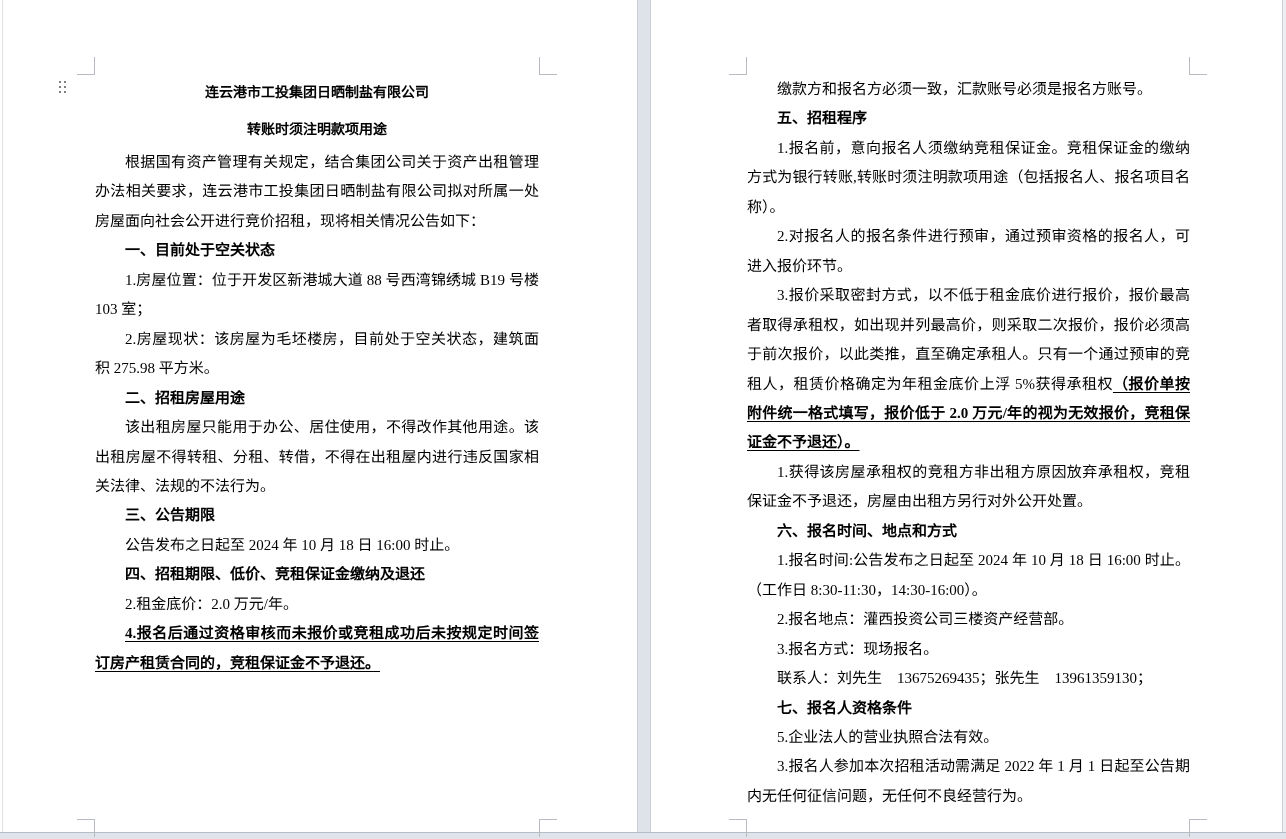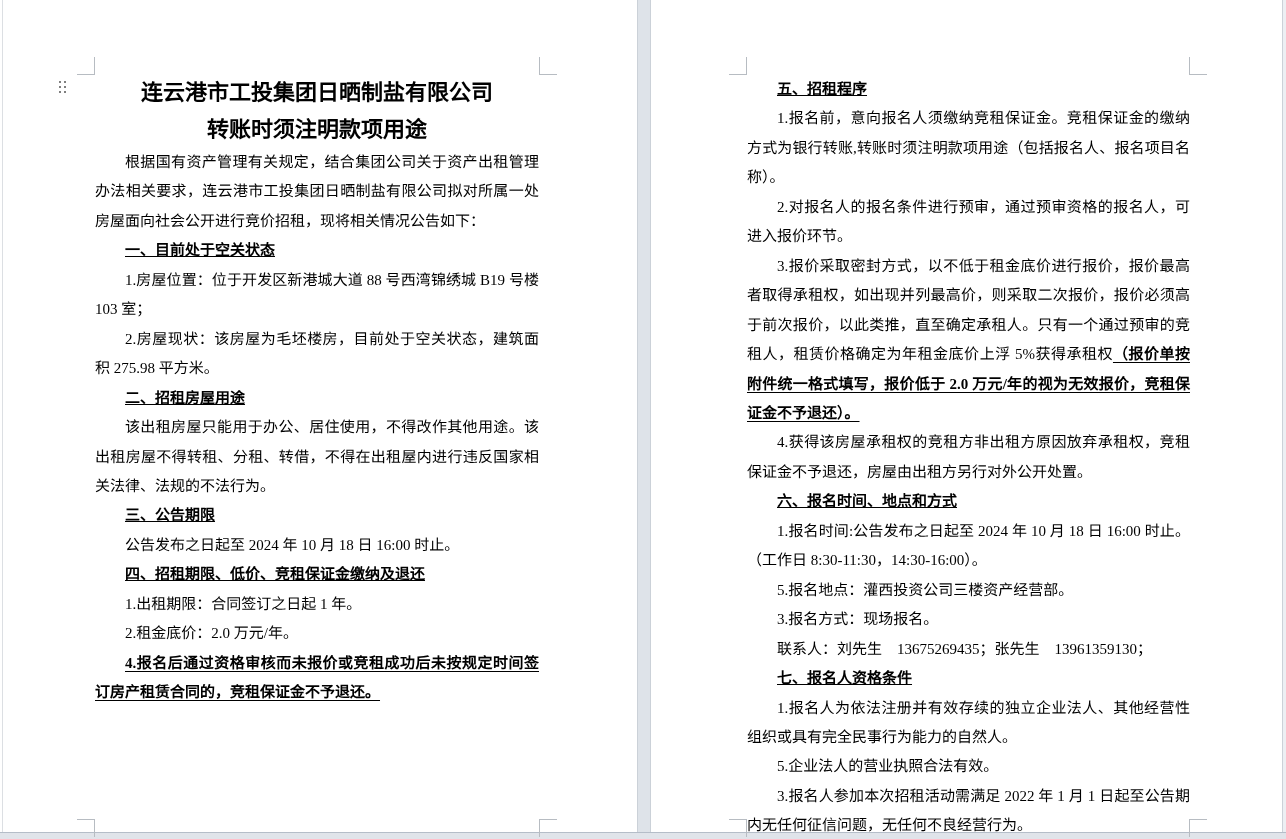--- a/index.html
+++ b/index.html
@@ -21,22 +21,22 @@
   .mark.tl{border-right:1px solid #b7bcc2;border-bottom:1px solid #b7bcc2;}
   .mark.tr{border-left:1px solid #b7bcc2;border-bottom:1px solid #b7bcc2;}
   .mark.bl{border-right:1px solid #b7bcc2;border-top:1px solid #b7bcc2;}
   .mark.br{border-left:1px solid #b7bcc2;border-top:1px solid #b7bcc2;}
   
   .drag-handle{left:59px;top:81px;width:8px;height:13px;cursor:grab;}
   .drag-handle .dot{position:absolute;width:2px;height:2px;background:#7f7f7f;}
   
   .textcol{top:75px;font-size:15px;line-height:29.45px;text-align:justify;}
   .textcol p{margin:0;text-indent:30px;word-break:normal;overflow-wrap:anywhere;}
-  .textcol p.title{text-indent:0;text-align:center;font-weight:bold;font-size:22px;line-height:36.5px;}
-  .textcol p.heading{font-weight:bold;text-decoration:underline;}
+  .textcol p.title{text-indent:0;text-align:center;font-weight:bold;font-size:14px;line-height:36.5px;}
+  .textcol p.heading{font-weight:bold;}
   .textcol span.b{font-weight:bold;}
   .textcol span.u{text-decoration:underline;text-underline-offset:3px;}
 </style>
 </head>
 <body>
 
 <div class="abs page" style="left:3px;width:634px;"></div>
 <div class="abs page" style="left:651px;width:631px;"></div>
 
 <div class="abs edge-left"></div>
@@ -68,32 +68,31 @@
     <p class="title"><span>转账时须注明款项用途</span></p>
     <p class="para"><span>根据国有资产管理有关规定，结合集团公司关于资产出租管理办法相关要求，连云港市工投集团日晒制盐有限公司拟对所属一处房屋面向社会公开进行竞价招租，现将相关情况公告如下：</span></p>
     <p class="heading"><span>一、目前处于空关状态</span></p>
     <p class="para"><span>1.房屋位置：位于开发区新港城大道 88 号西湾锦绣城 B19 号楼 103 室；</span></p>
     <p class="para"><span>2.房屋现状：该房屋为毛坯楼房，目前处于空关状态，建筑面积 275.98 平方米。</span></p>
     <p class="heading"><span>二、招租房屋用途</span></p>
     <p class="para"><span>该出租房屋只能用于办公、居住使用，不得改作其他用途。该出租房屋不得转租、分租、转借，不得在出租屋内进行违反国家相关法律、法规的不法行为。</span></p>
     <p class="heading"><span>三、公告期限</span></p>
     <p class="para"><span>公告发布之日起至 2024 年 10 月 18 日 16:00 时止。</span></p>
     <p class="heading"><span>四、招租期限、低价、竞租保证金缴纳及退还</span></p>
-    <p class="para"><span>1.出租期限：合同签订之日起 1 年。</span></p>
     <p class="para"><span>2.租金底价：2.0 万元/年。</span></p>
     <p class="para"><span class="b u">4.报名后通过资格审核而未报价或竞租成功后未按规定时间签订房产租赁合同的，竞租保证金不予退还。</span></p>
   </div>
 <div class="abs textcol" style="left:747px;width:443px;">
+    <p class="para"><span>缴款方和报名方必须一致，汇款账号必须是报名方账号。</span></p>
     <p class="heading"><span>五、招租程序</span></p>
     <p class="para"><span>1.报名前，意向报名人须缴纳竞租保证金。竞租保证金的缴纳方式为银行转账,转账时须注明款项用途（包括报名人、报名项目名称）。</span></p>
     <p class="para"><span>2.对报名人的报名条件进行预审，通过预审资格的报名人，可进入报价环节。</span></p>
     <p class="para"><span>3.报价采取密封方式，以不低于租金底价进行报价，报价最高者取得承租权，如出现并列最高价，则采取二次报价，报价必须高于前次报价，以此类推，直至确定承租人。只有一个通过预审的竞租人，租赁价格确定为年租金底价上浮 5%获得承租权</span><span class="b u">（报价单按附件统一格式填写，报价低于 2.0 万元/年的视为无效报价，竞租保证金不予退还）。</span></p>
-    <p class="para"><span>4.获得该房屋承租权的竞租方非出租方原因放弃承租权，竞租保证金不予退还，房屋由出租方另行对外公开处置。</span></p>
+    <p class="para"><span>1.获得该房屋承租权的竞租方非出租方原因放弃承租权，竞租保证金不予退还，房屋由出租方另行对外公开处置。</span></p>
     <p class="heading"><span>六、报名时间、地点和方式</span></p>
     <p class="para"><span>1.报名时间:公告发布之日起至 2024 年 10 月 18 日 16:00 时止。（工作日 8:30-11:30，14:30-16:00）。</span></p>
-    <p class="para"><span>5.报名地点：灌西投资公司三楼资产经营部。</span></p>
+    <p class="para"><span>2.报名地点：灌西投资公司三楼资产经营部。</span></p>
     <p class="para"><span>3.报名方式：现场报名。</span></p>
     <p class="para"><span>联系人：刘先生　13675269435；张先生　13961359130；</span></p>
     <p class="heading"><span>七、报名人资格条件</span></p>
-    <p class="para"><span>1.报名人为依法注册并有效存续的独立企业法人、其他经营性组织或具有完全民事行为能力的自然人。</span></p>
     <p class="para"><span>5.企业法人的营业执照合法有效。</span></p>
     <p class="para"><span>3.报名人参加本次招租活动需满足 2022 年 1 月 1 日起至公告期内无任何征信问题，无任何不良经营行为。</span></p>
   </div>
 
 </body></html>

